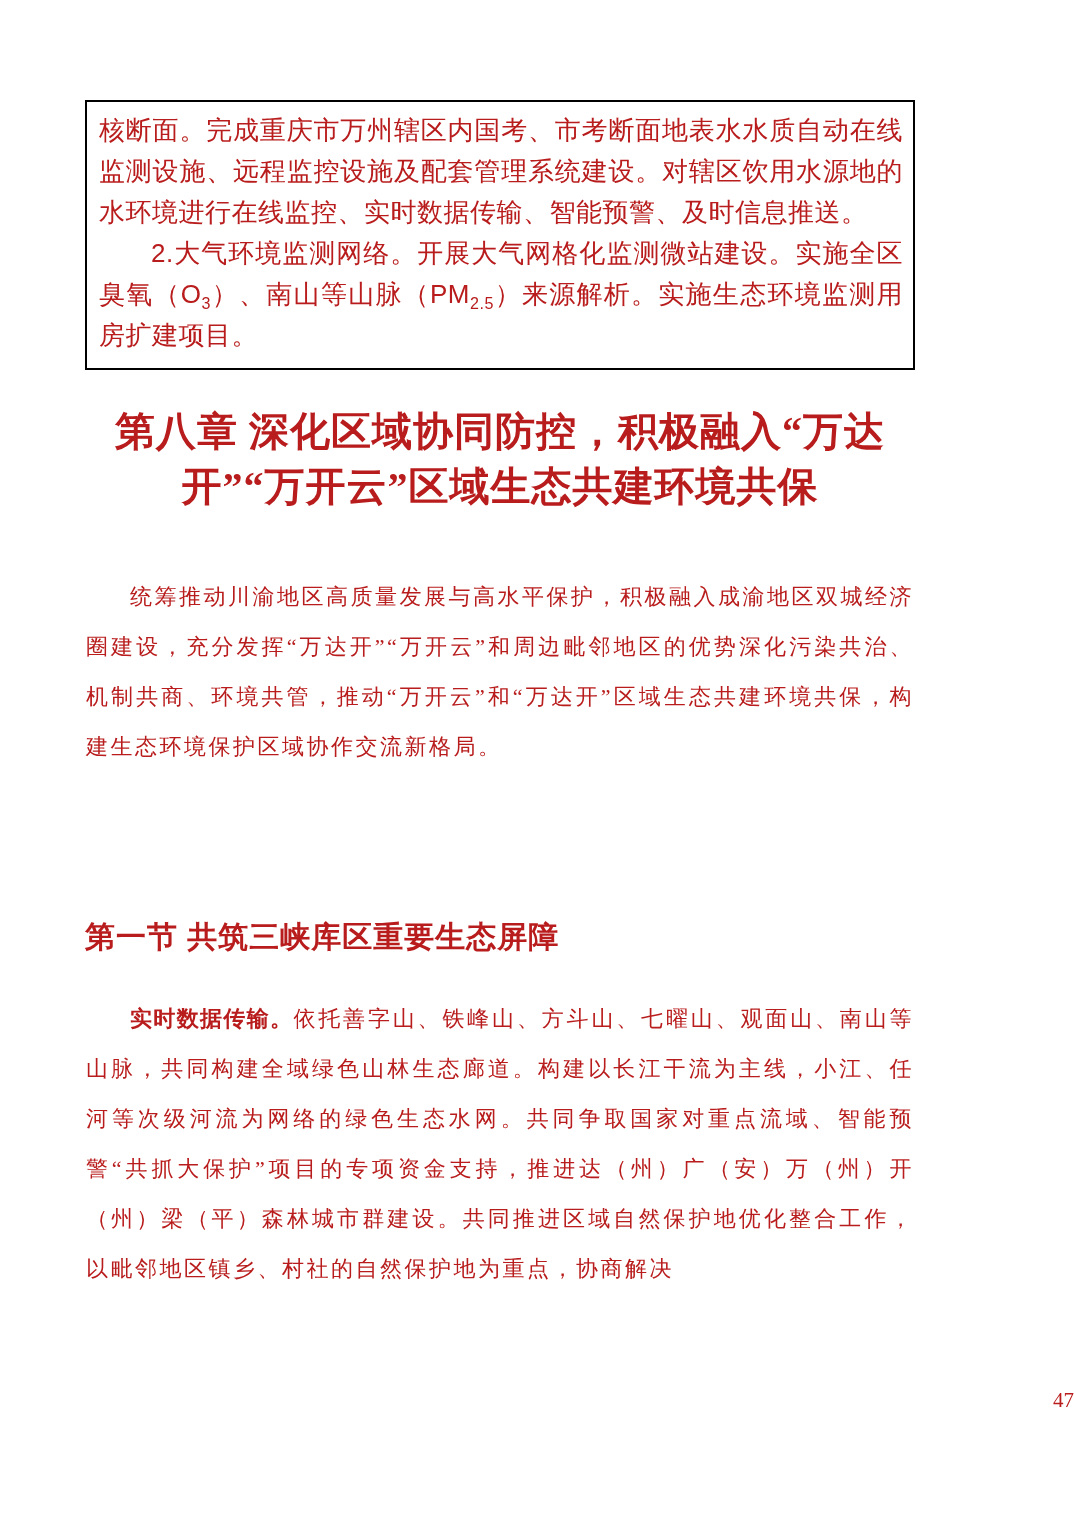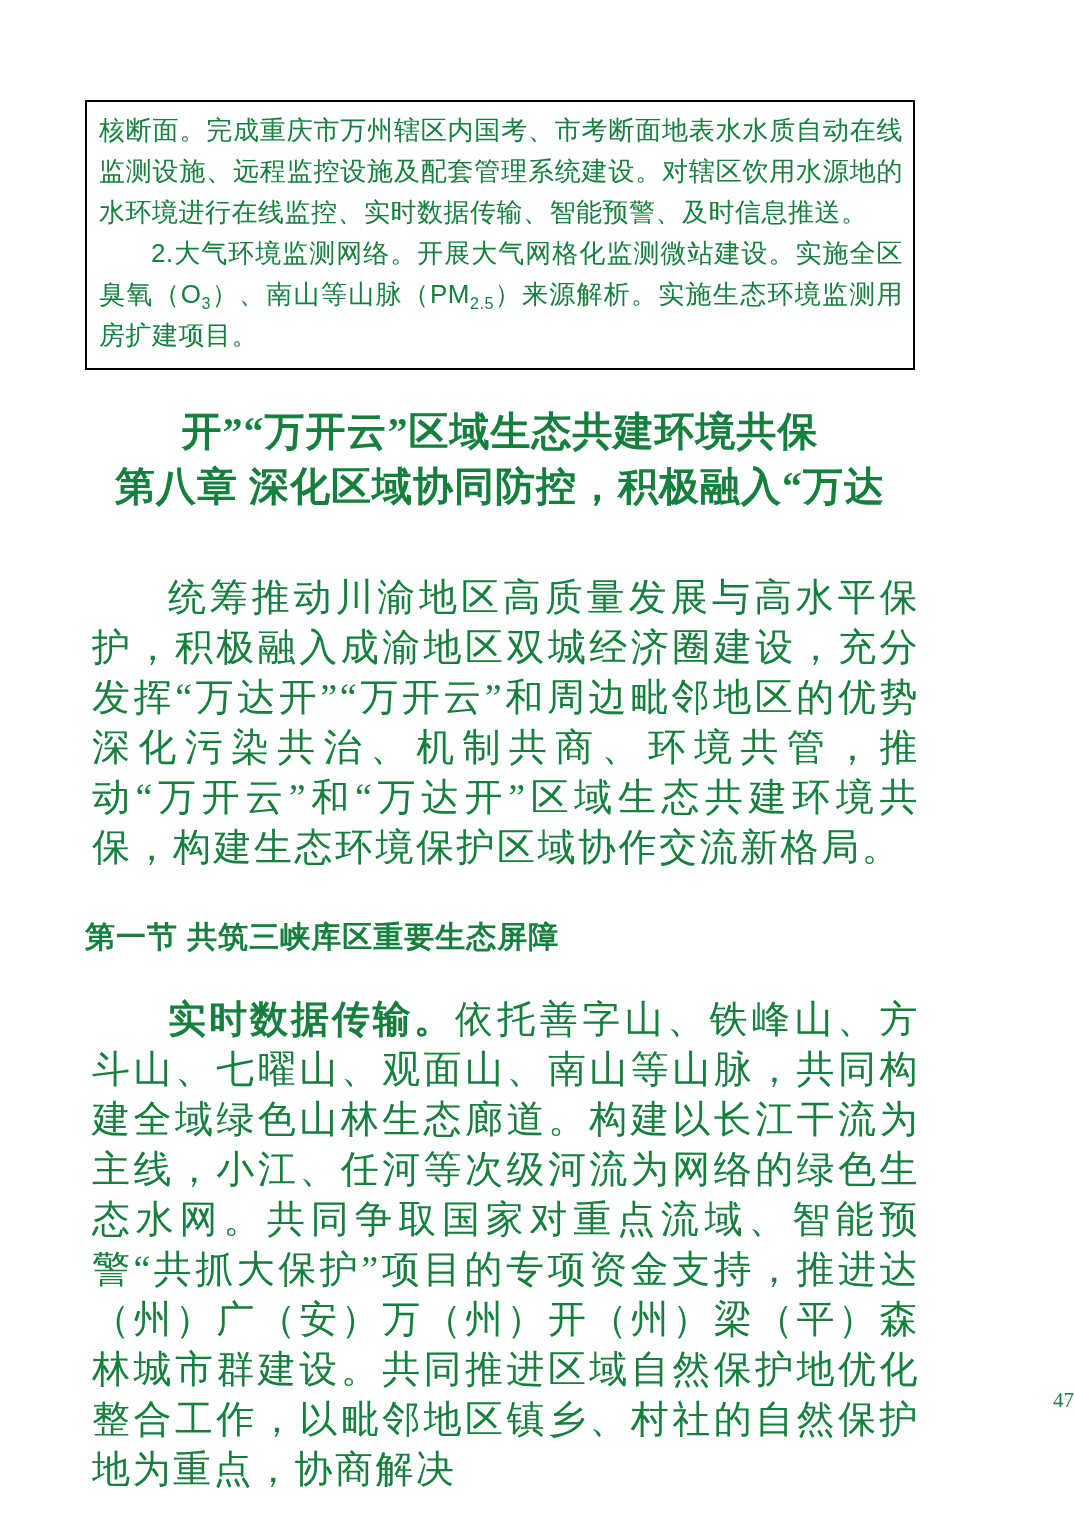--- a/index.html
+++ b/index.html
@@ -2,21 +2,21 @@
 <html><head>
 <meta charset="utf-8">
 <style>
   html, body { margin: 0; padding: 0; background: #e8e8e8; }
   .page {
     position: relative;
     width: 1074px;
     height: 1520px;
     margin: 0 auto;
     background: #ffffff;
-    color: #15803d;
+    color: #b91c1c;
     font-family: "Liberation Serif", serif;
     overflow: hidden;
   }
 
   
   .info-box {
     position: absolute;
     left: 85px;
     top: 100px;
     width: 830px;
@@ -46,25 +46,25 @@
     font-family: "Liberation Serif", serif;
     font-weight: 700;
     font-size: 40px;
     line-height: 55px;
     letter-spacing: 1px;
   }
 
   
   .body-para {
     position: absolute;
-    left: 92px;
+    left: 86px;
     width: 828px;
     margin: 0;
     font-family: "Liberation Serif", serif;
-    font-size: 38px;
+    font-size: 22px;
     line-height: 50px;
     letter-spacing: 2.5px;
     text-align: justify;
     text-indent: 2em;
   }
   #para-intro { top: 572px; }
   #para-main  { top: 994px; }
 
   .seg-bold {
     font-family: "Liberation Sans", sans-serif;
@@ -100,22 +100,22 @@
 <body>
 
 <div class="page">
 
   <div class="info-box">
     <p><span>核断面。完成重庆市万州辖区内国考、市考断面地表水水质自动在线监测设施、远程监控设施及配套管理系统建设。对辖区饮用水源地的水环境进行在线监控、实时数据传输、智能预警、及时信息推送。</span></p>
     <p class="indent"><span>2.大气环境监测网络。开展大气网格化监测微站建设。实施全区臭氧（O</span><sub>3</sub><span>）、南山等山脉（PM</span><sub>2.5</sub><span>）来源解析。实施生态环境监测用房扩建项目。</span></p>
   </div>
 
   <div class="chapter-title">
+    <div>第八章 深化区域协同防控，积极融入“万达</div>
     <div>开”“万开云”区域生态共建环境共保</div>
-    <div>第八章 深化区域协同防控，积极融入“万达</div>
   </div>
 
   <p class="body-para" id="para-intro">统筹推动川渝地区高质量发展与高水平保护，积极融入成渝地区双城经济圈建设，充分发挥“万达开”“万开云”和周边毗邻地区的优势深化污染共治、机制共商、环境共管，推动“万开云”和“万达开”区域生态共建环境共保，构建生态环境保护区域协作交流新格局。</p>
 
   <div class="section-title">第一节 共筑三峡库区重要生态屏障</div>
 
   <p class="body-para" id="para-main"><span class="seg-bold">实时数据传输。</span><span>依托善字山、铁峰山、方斗山、七曜山、观面山、南山等山脉，共同构建全域绿色山林生态廊道。构建以长江干流为主线，小江、任河等次级河流为网络的绿色生态水网。共同争取国家对重点流域、智能预警“共抓大保护”项目的专项资金支持，推进达（州）广（安）万（州）开（州）梁（平）森林城市群建设。共同推进区域自然保护地优化整合工作，以毗邻地区镇乡、村社的自然保护地为重点，协商解决</span></p>
 
   <div class="page-number">47</div>
 

